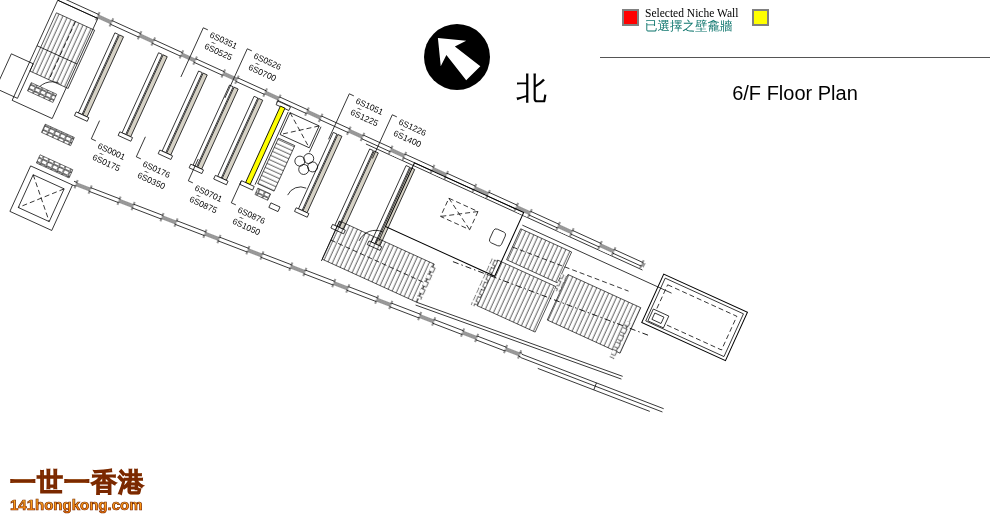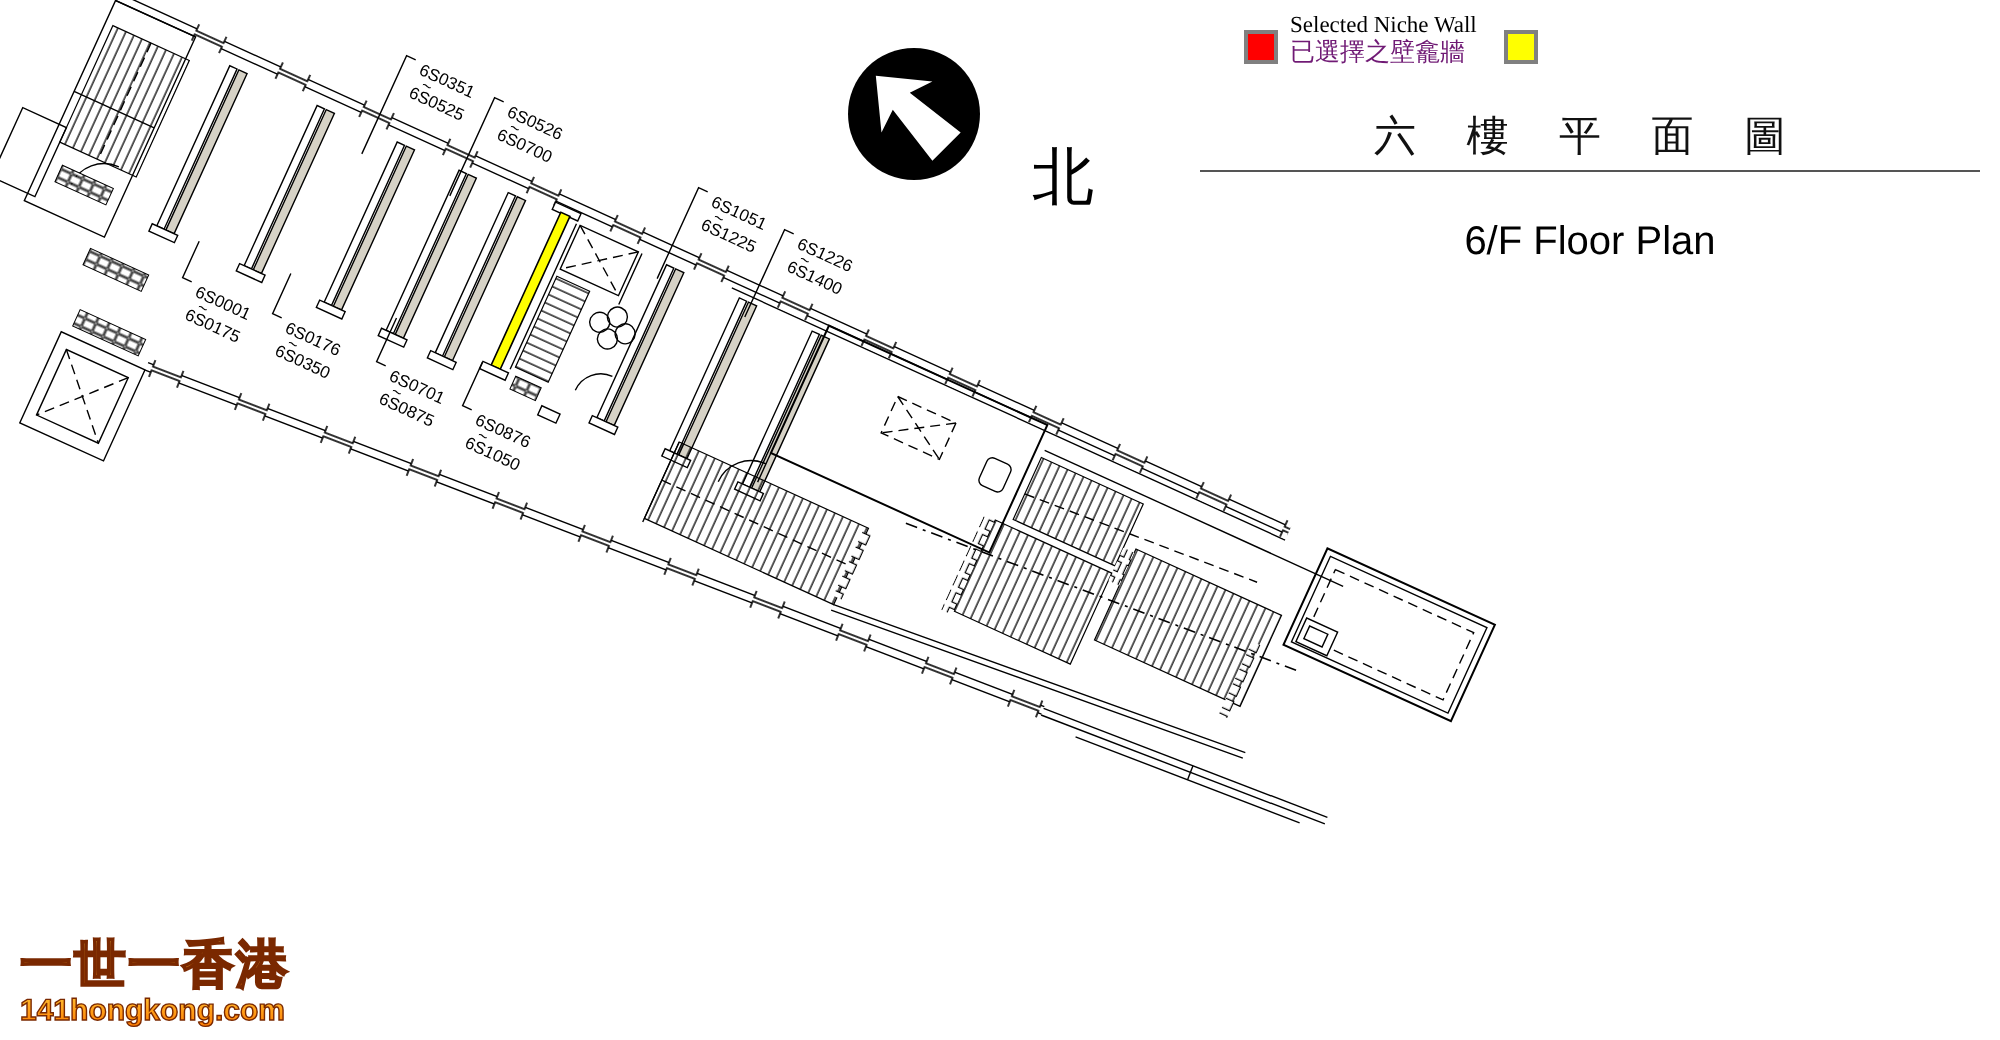--- a/index.html
+++ b/index.html
@@ -1,26 +1,26 @@
 <!DOCTYPE html>
 <html><head>
 <meta charset="utf-8">
 <style>
   html,body{margin:0;padding:0;background:#fff;}
   #stage{position:relative;width:1000px;height:520px;background:#ffffff;overflow:hidden;
          font-family:"Liberation Sans",sans-serif;}
   
   .legend{position:absolute;top:8px;left:622px;display:flex;gap:14px;}
-  .legend-item{display:flex;align-items:flex-end;gap:6px;}
+  .legend-item{display:flex;align-items:flex-start;gap:6px;}
   .swatch{width:17px;height:17px;border:2px solid #808080;box-sizing:border-box;flex:0 0 auto;margin-top:1px;}
   .swatch.red{background:#ff0000;}
   .swatch.yellow{background:#ffff00;}
   .legend-text{font-family:"Liberation Serif",serif;line-height:1.02;}
   .legend-en{font-size:11.5px;color:#000;white-space:nowrap;}
-  .legend-zh{font-size:12.5px;color:#701a75;white-space:nowrap;}
+  .legend-zh{font-size:12.5px;color:#0f766e;white-space:nowrap;}
   
   .titleblock{position:absolute;left:600px;top:54px;width:390px;text-align:center;}
   .title-zh{font-family:"Liberation Serif",serif;font-size:21px;letter-spacing:10px;color:#111;}
   .title-rule{border:none;border-top:1.5px solid #555;margin:3px 0 2px 0;}
   .title-en{font-size:20px;color:#000;margin-top:24px;}
   
   .north-label{position:absolute;left:516px;top:68px;font-family:"Liberation Serif",serif;
                font-size:31px;color:#000;}
   
   svg text{font-family:"Liberation Sans",sans-serif;}
@@ -51,21 +51,20 @@
     </div>
     <div class="legend-item">
       <div class="swatch yellow"></div>
       <div class="legend-text">
       </div>
     </div>
   </div>
 
   
   <div class="titleblock">
-    <div class="title-zh">六 樓 平 面 圖</div>
     <hr class="title-rule">
     <div class="title-en">6/F Floor Plan</div>
   </div>
 
   
   <div class="north-label">北</div>
 
   
   <svg width="1000" height="520" viewBox="0 0 1000 520">
     <defs>

